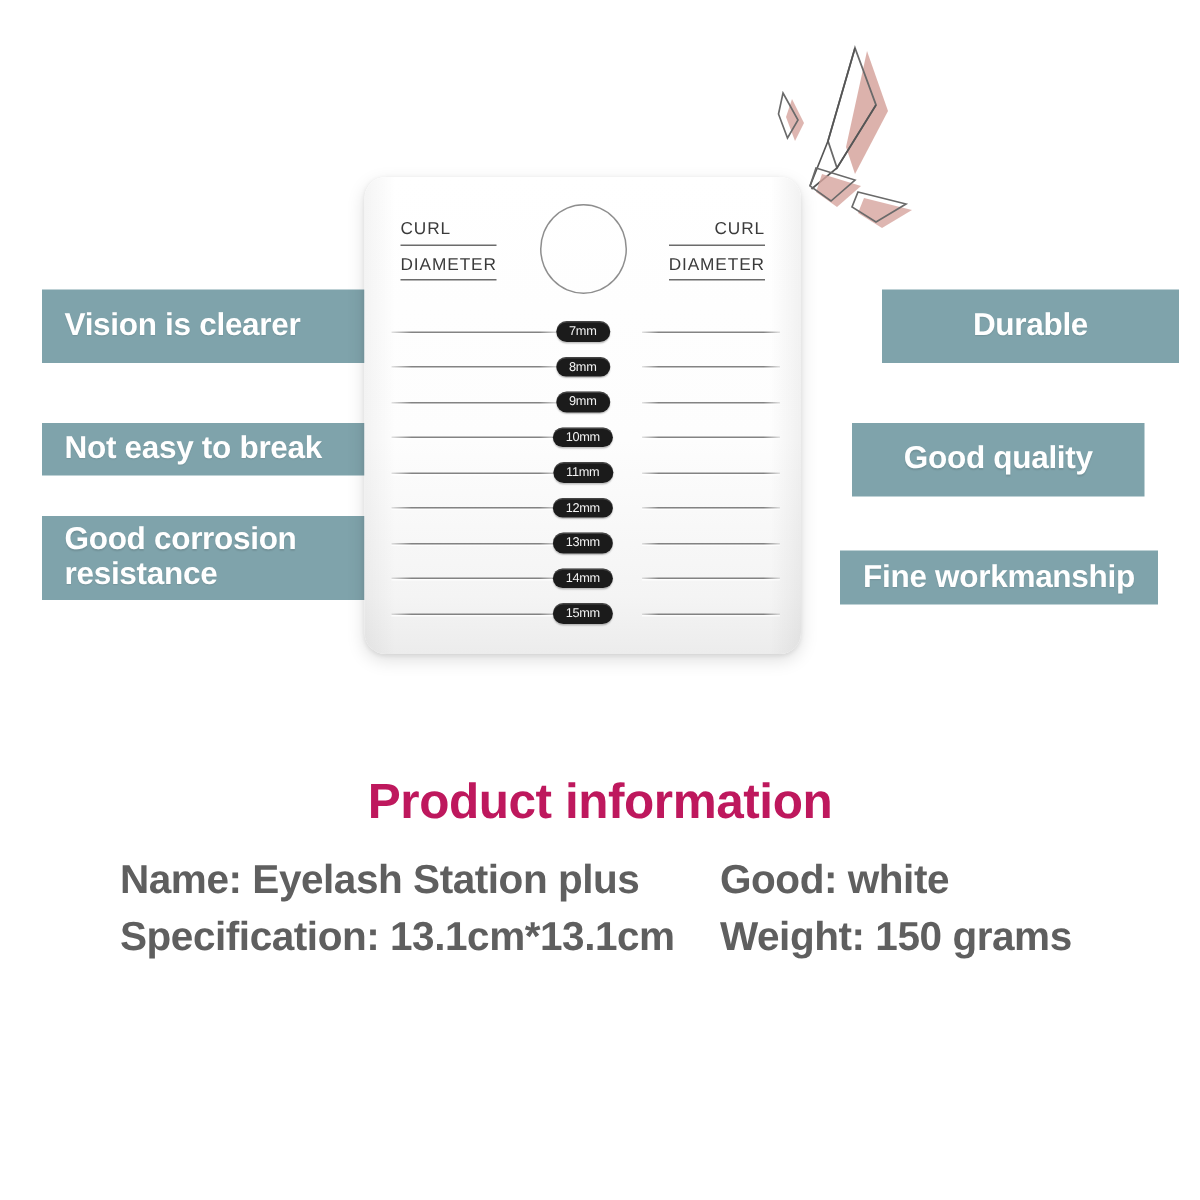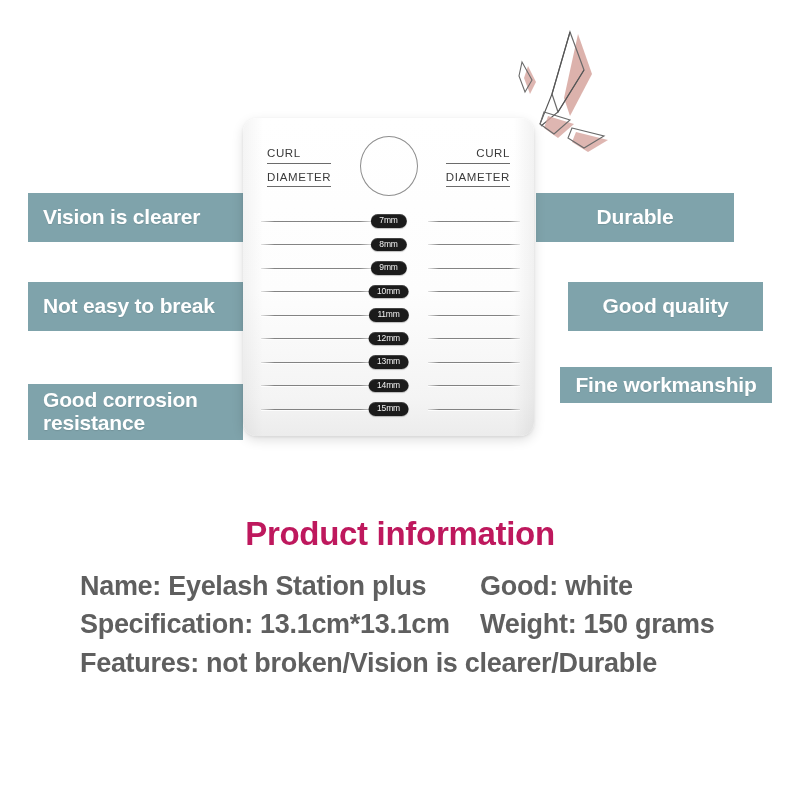--- a/index.html
+++ b/index.html
@@ -40,24 +40,24 @@
     left: 28px;
     justify-content: flex-start;
     padding-left: 15px;
   }
   .feature-box.right {
     justify-content: center;
     padding: 0 12px;
   }
 
   .fb-1 { top: 193px; width: 215px; height: 49px; }
-  .fb-2 { top: 282px; width: 215px; height: 49px; }
-  .fb-3 { top: 384px; width: 215px; height: 56px; align-items: center; }
-
-  .fb-r1 { top: 193px; left: 536px; width: 198px; height: 49px; text-align: center; }
+  .fb-2 { top: 282px; width: 215px; height: 35px; }
+  .fb-3 { top: 344px; width: 215px; height: 56px; align-items: center; }
+
+  .fb-r1 { top: 193px; left: 588px; width: 198px; height: 49px; text-align: center; }
   .fb-r2 { top: 282px; left: 568px; width: 195px; height: 49px; }
   .fb-r3 { top: 367px; left: 560px; width: 212px; height: 36px; }
 
   .fb-text { display: block; }
   .fb-text .l2 { display: block; }
 
   
   #device {
     position: absolute;
     left: 243px;
@@ -323,18 +323,15 @@
     <div class="info-row">
       <div class="info-col-a">Name: Eyelash Station plus</div>
       <div class="info-col-b">Good: white</div>
     </div>
 
     <div class="info-row">
       <div class="info-col-a">Specification: 13.1cm*13.1cm</div>
       <div class="info-col-b">Weight: 150 grams</div>
     </div>
 
-    <div class="info-row full">
-      <div>Features: not broken/Vision is clearer/Durable</div>
-    </div>
   </div>
 
 </div>
 
 </body></html>

